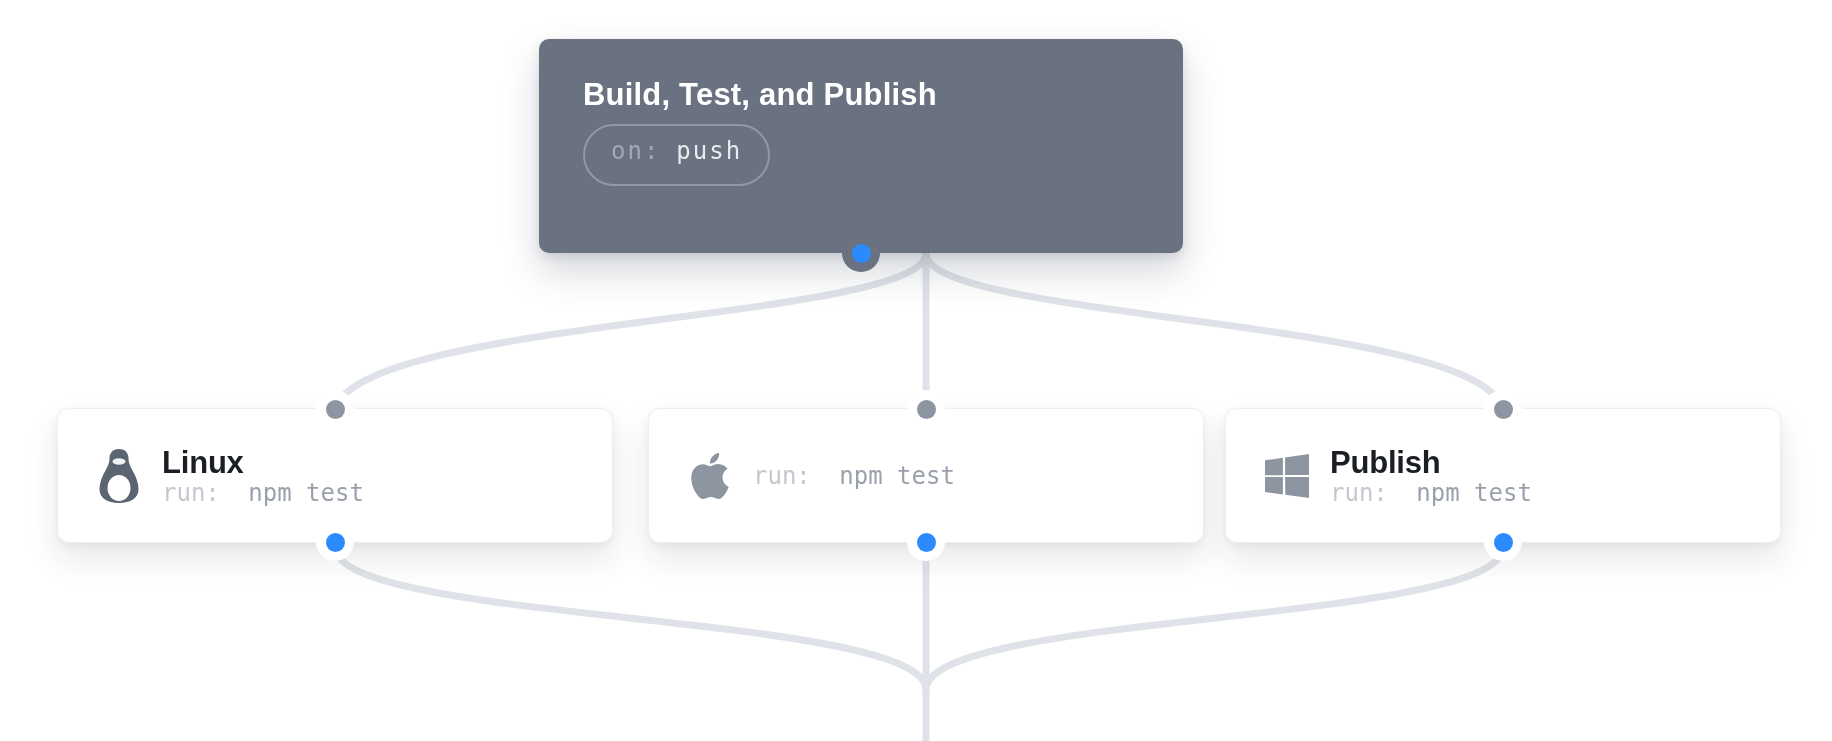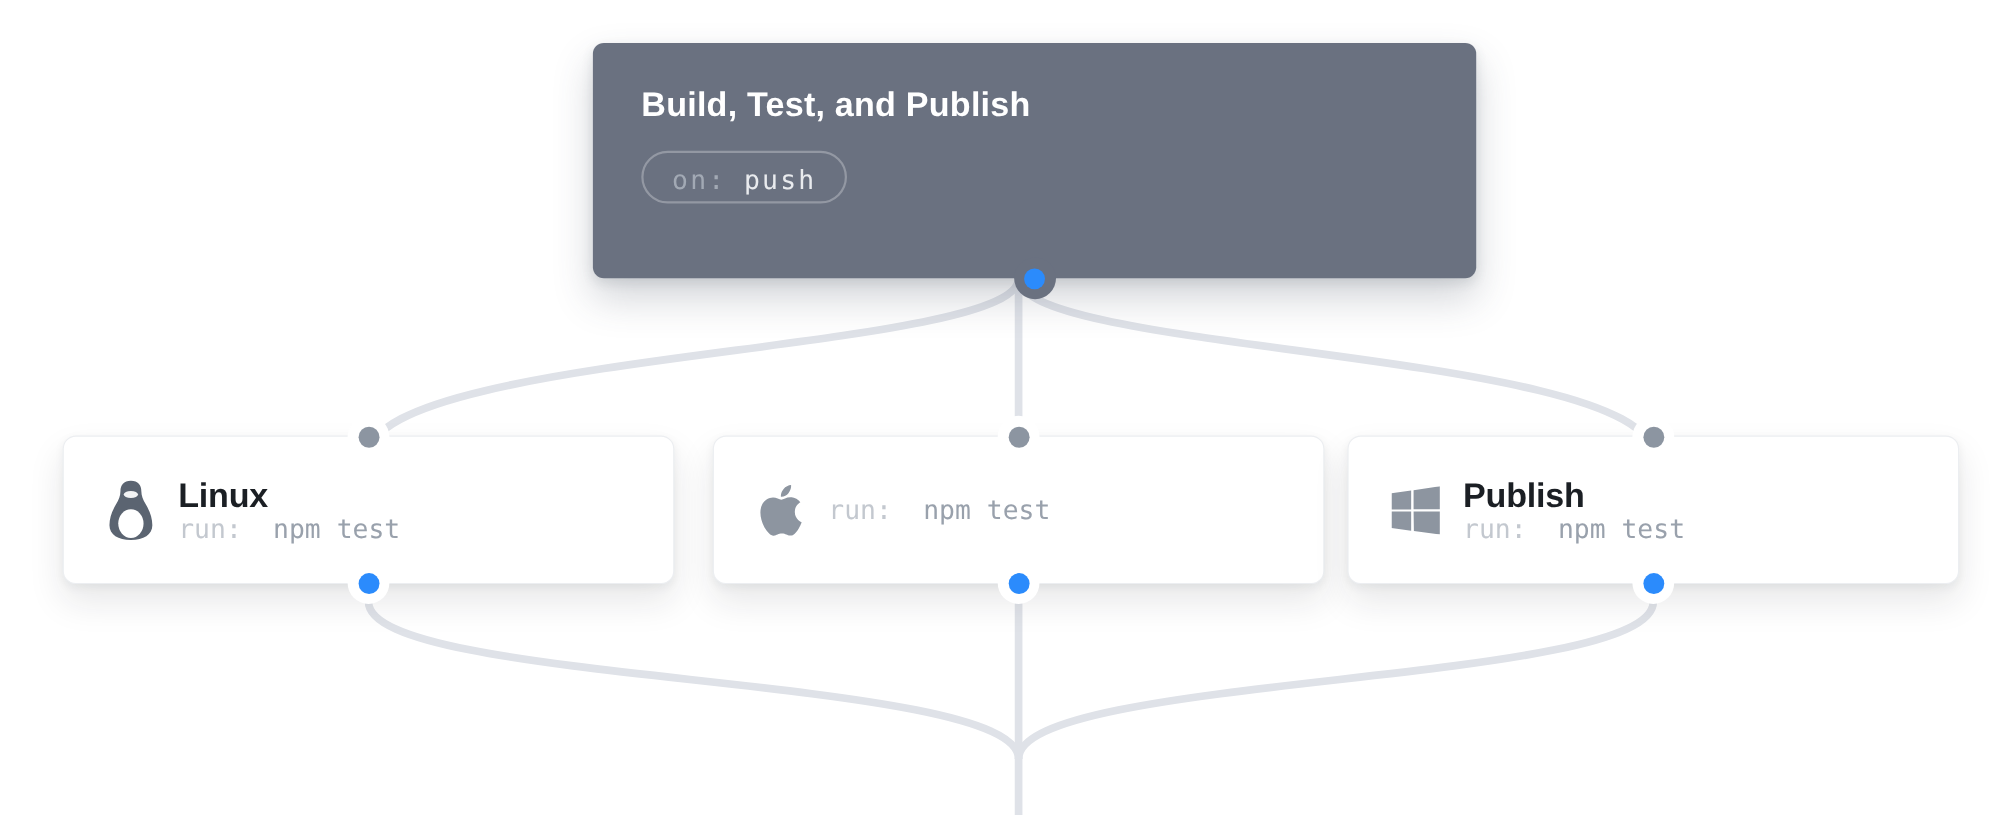--- a/index.html
+++ b/index.html
@@ -25,49 +25,49 @@
   }
   svg.edges path { stroke: var(--edge-gray); stroke-width: 7; fill: none; }
 
   .node {
     position: absolute;
     z-index: 2;
     box-sizing: border-box;
   }
   .root-node {
     left: 539px; top: 39px;
-    width: 803px; height: 214px;
+    width: 644px; height: 214px;
     background: var(--root-bg);
     border-radius: 10px;
     box-shadow: 0 18px 36px rgba(60,70,85,0.22), 0 4px 10px rgba(60,70,85,0.12);
     padding: 38px 0 0 44px;
   }
   .root-title {
     color: #ffffff;
     font-size: 31px;
     font-weight: 600;
     line-height: 36px;
     letter-spacing: 0.2px;
   }
   .trigger-badge {
     display: inline-flex;
     align-items: flex-end;
-    margin-top: 24px;
-    padding: 11px 26px 5px 26px;
+    margin-top: 11px;
+    padding: 11px 26px 19px 26px;
     border: 2px solid rgba(255,255,255,0.28);
     border-radius: 32px;
     font-family: "DejaVu Sans Mono", monospace;
     font-size: 24px;
     letter-spacing: 2px;
   }
   .badge-key { color: var(--badge-key-gray); }
   .badge-value { color: var(--badge-value-light); margin-left: 16px; }
 
   .job-card {
-    top: 396px;
+    top: 408px;
     width: 556px; height: 135px;
     background: var(--card-bg);
     border: 1px solid #eceef1;
     border-radius: 12px;
     box-shadow: 0 16px 32px rgba(27,31,35,0.10), 0 3px 8px rgba(27,31,35,0.05);
     display: flex;
     align-items: center;
     padding-left: 36px;
   }
   .job-card.linux   { left: 57px; }

